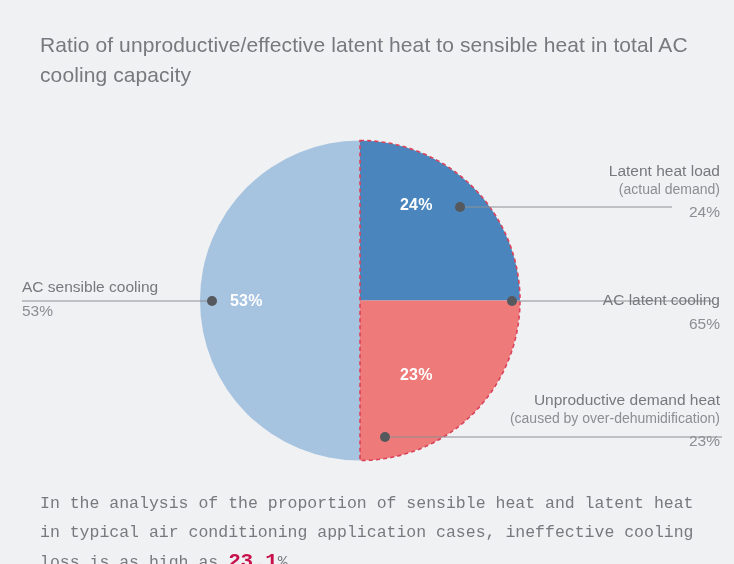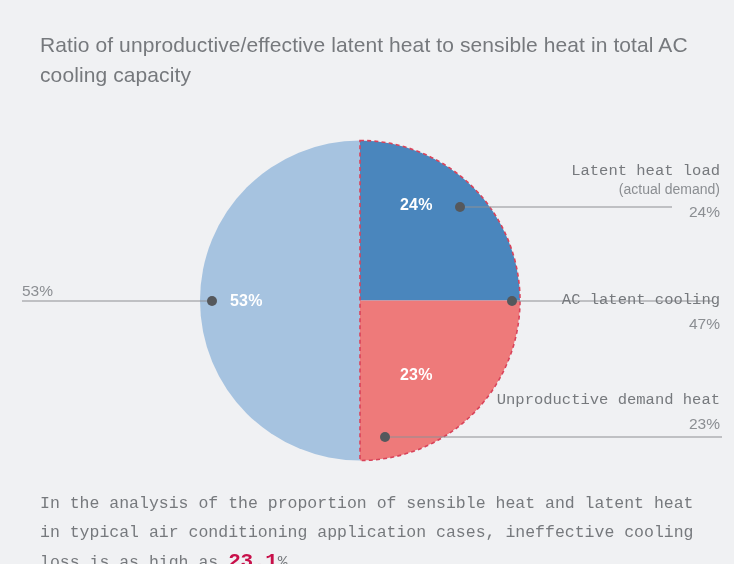--- a/index.html
+++ b/index.html
@@ -70,21 +70,20 @@
     position: absolute;
     font-size: 15.5px;
     color: #76797d;
     white-space: nowrap;
     line-height: 20px;
   }
   .callout .lbl-main {
     display: block;
     font-size: 15.5px;
     color: #76797d;
-    font-family: Liberation Mono, monospace;
   }
   .callout .lbl-sub {
     display: block;
     font-size: 14px;
     color: #8b8e92;
     line-height: 17px;
   }
   .callout .lbl-val {
     display: block;
     font-size: 15.5px;
@@ -154,36 +153,38 @@
 
       <line x1="385" y1="437" x2="722" y2="437" stroke="#8d9094" stroke-width="1.2"></line>
       <circle cx="385" cy="437" r="5" fill="#55585c"></circle>
     </svg>
 
     <span class="slice-value v-53">53%</span>
     <span class="slice-value v-24">24%</span>
     <span class="slice-value v-23">23%</span>
 
     <div class="callout left c-sensible">
+      <span class="lbl-main">AC sensible cooling</span>
       <span class="lbl-val">53%</span>
     </div>
 
     <div class="callout right c-latent">
       <span class="lbl-main">Latent heat load</span>
       <span class="lbl-sub">(actual demand)</span>
       <span class="lbl-val">24%</span>
     </div>
 
     <div class="callout right c-aclatent">
       <span class="lbl-main">AC latent cooling</span>
-      <span class="lbl-val">47%</span>
+      <span class="lbl-val">65%</span>
     </div>
 
     <div class="callout right c-unprod">
       <span class="lbl-main">Unproductive demand heat</span>
+      <span class="lbl-sub">(caused by over-dehumidification)</span>
       <span class="lbl-val">23%</span>
     </div>
 
   </div>
 
   <div class="footer">
     <span>In the analysis of the proportion of sensible heat and latent heat in typical air conditioning application cases, ineffective cooling loss is as high as </span><span class="accent">23.1</span><span>%.</span>
   </div>
 
 </div>

